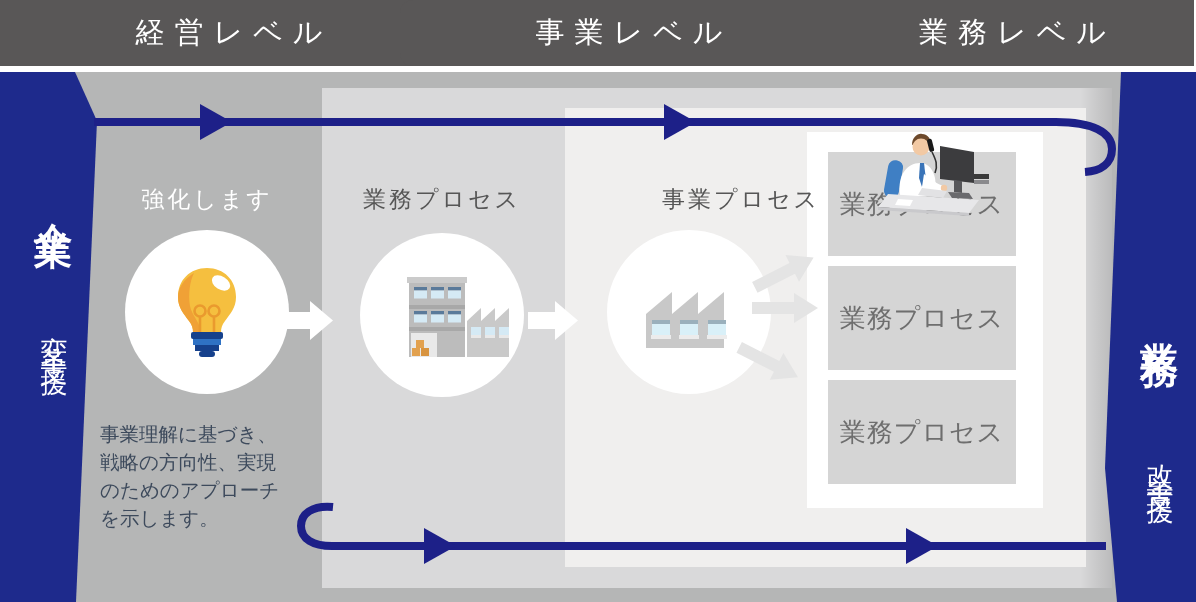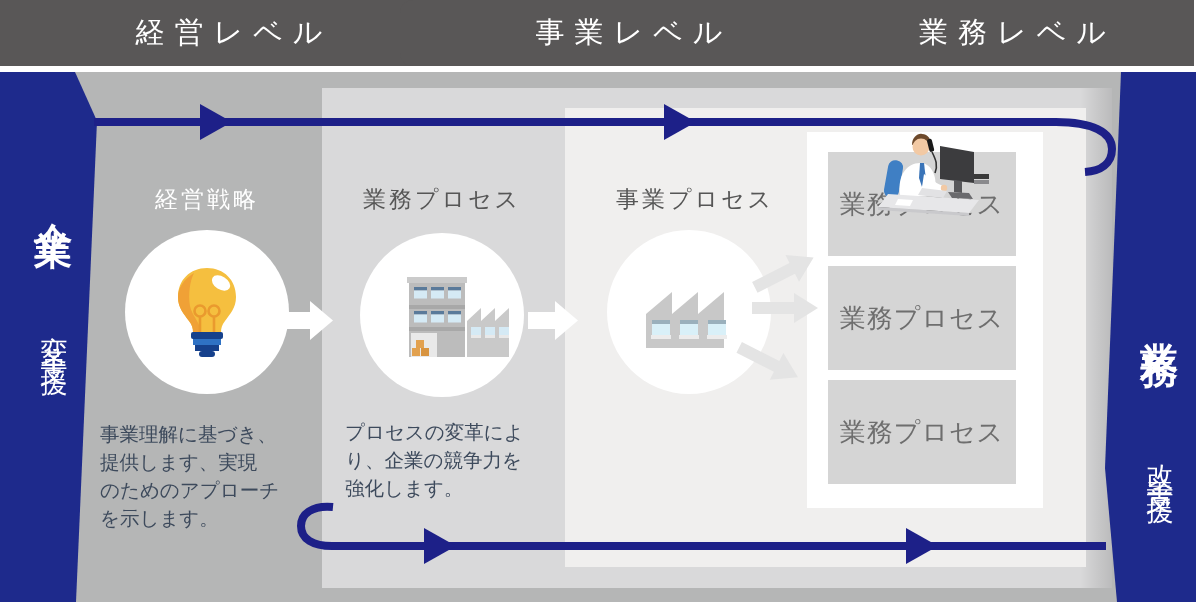--- a/index.html
+++ b/index.html
@@ -57,40 +57,40 @@
   <div class="abs white-panel"></div>
 
   <div class="abs band band-left"></div>
   <div class="abs band band-right"></div>
 
   <div class="abs vtext vbig" style="left:8px;top:150px;width:70px;height:102px;">企業</div>
   <div class="abs vtext vsmall" style="left:14px;top:254px;width:58px;height:166px;">変革支援</div>
   <div class="abs vtext vbig" style="left:1114px;top:270px;width:70px;height:102px;">業務</div>
   <div class="abs vtext vsmall" style="left:1120px;top:382px;width:58px;height:166px;">改善支援</div>
 
-  <div class="abs stage-title title-white" style="left:77px;top:184px;">経営戦略</div>
+  <div class="abs stage-title title-white" style="left:77px;top:184px;">強化します</div>
   <div class="abs circle" style="left:125px;top:230px;"></div>
   <div class="abs" style="left:163px;top:264px;">
     <svg width="88" height="96" viewBox="0 0 88 96">
       <path d="M44 4 C61 4 73 16 73 33 C73 44 67 50 62 57 C59 61 58 64 58 68 H30 C30 64 29 61 26 57 C21 50 15 44 15 33 C15 16 27 4 44 4 Z" fill="#f5bf3f"></path>
       <path d="M31 9 C21 15 15 24 15 33 C15 44 21 50 26 57 C29 61 30 64 30 68 H38 C36 56 29 52 27 42 C25 30 27 17 31 9 Z" fill="#f0a136"></path>
       <ellipse cx="58" cy="19" rx="10" ry="6.5" transform="rotate(32 58 19)" fill="#ffffff"></ellipse>
       <g stroke="#ea9a2e" stroke-width="2.6" fill="none">
         <circle cx="37" cy="47" r="5.5"></circle>
         <circle cx="51" cy="47" r="5.5"></circle>
         <path d="M37 52 L37 68 M51 52 L51 68"></path>
       </g>
       <rect x="28" y="68" width="32" height="7" rx="2" fill="#16418c"></rect>
       <rect x="30" y="75" width="28" height="6" fill="#2f72c4"></rect>
       <rect x="32" y="81" width="24" height="6" fill="#16418c"></rect>
       <rect x="36" y="87" width="16" height="6" rx="3" fill="#16418c"></rect>
     </svg>
   </div>
   <div class="abs desc" style="left:100px;top:420px;width:215px;">事業理解に基づき、
-提供します、実現
+戦略の方向性、実現
 のためのアプローチ
 を示します。</div>
 
   <div class="abs stage-title title-gray" style="left:312px;top:184px;">業務プロセス</div>
   <div class="abs circle" style="left:360px;top:233px;"></div>
   <div class="abs" style="left:395px;top:275px;">
     <svg width="122" height="82" viewBox="0 0 122 82">
       <rect x="12" y="2" width="60" height="6" fill="#cbcbcb"></rect>
       <rect x="14" y="8" width="56" height="74" fill="#bcbcbc"></rect>
       <rect x="14" y="30" width="56" height="4" fill="#a8a8a8"></rect>
@@ -117,25 +117,22 @@
       <g>
         <rect x="76" y="52" width="10" height="8" fill="#d5eaf5"></rect>
           <rect x="76" y="60" width="10" height="3" fill="#e9e9e9"></rect>
         <rect x="90" y="52" width="10" height="8" fill="#d5eaf5"></rect>
           <rect x="90" y="60" width="10" height="3" fill="#e9e9e9"></rect>
         <rect x="104" y="52" width="10" height="8" fill="#d5eaf5"></rect>
           <rect x="104" y="60" width="10" height="3" fill="#e9e9e9"></rect>
       </g>
     </svg>
   </div>
-  <div class="abs desc" style="left:345px;top:418px;width:215px;">プロセスの変革によ
-り、企業の競争力を
-強化します。</div>
-
-  <div class="abs stage-title title-gray" style="left:565px;top:184px;">事業プロセス</div>
+
+  <div class="abs stage-title title-gray" style="left:565px;top:184px;padding-left:46px;">事業プロセス</div>
   <div class="abs circle" style="left:607px;top:230px;"></div>
   <div class="abs" style="left:640px;top:282px;">
     <svg width="98" height="68" viewBox="0 0 98 68">
       <path d="M6 66 V32 L32 10 V32 L58 10 V32 L84 10 V66 Z" fill="#c8c8c8"></path>
       <g>
         <rect x="12" y="38" width="18" height="4" fill="#9ab0bc"></rect>
           <rect x="12" y="42" width="18" height="11" fill="#d9f0f8"></rect>
           <rect x="11" y="53" width="20" height="4" fill="#ececec"></rect>
         <rect x="40" y="38" width="18" height="4" fill="#9ab0bc"></rect>
           <rect x="40" y="42" width="18" height="11" fill="#d9f0f8"></rect>

